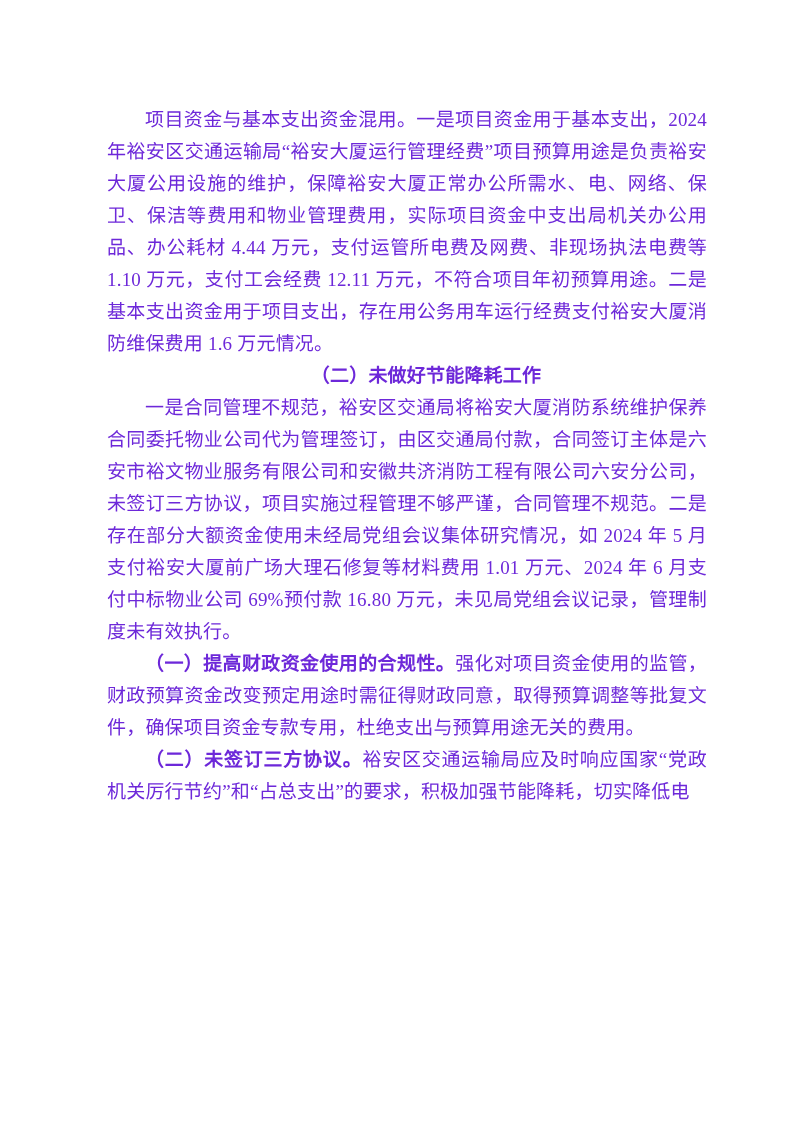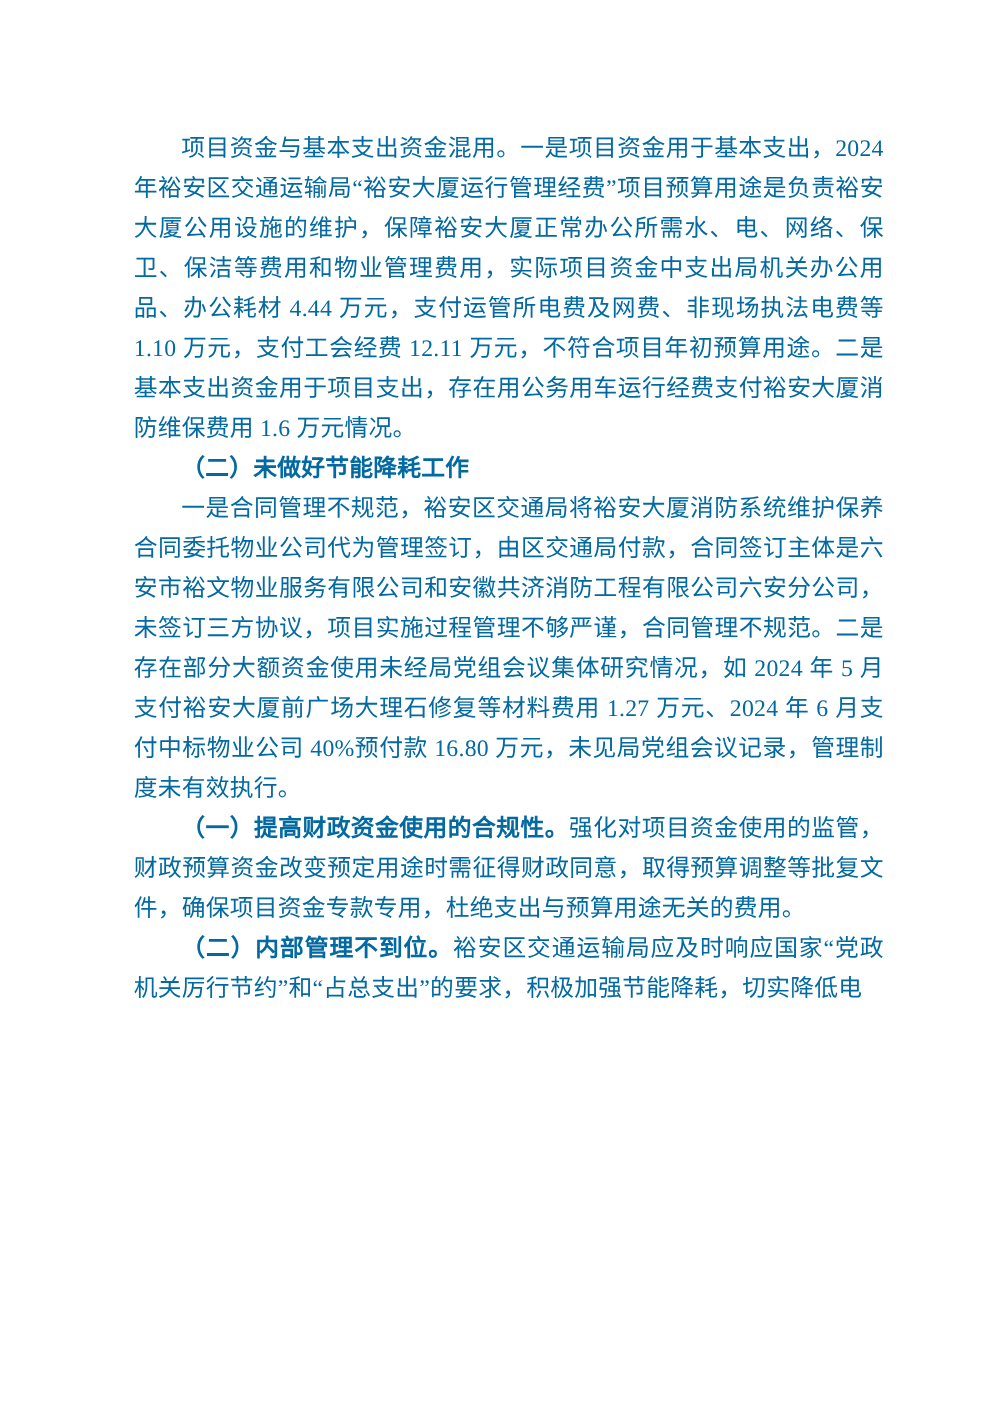--- a/index.html
+++ b/index.html
@@ -28,31 +28,31 @@
     font-size: 19px;
     line-height: 32px;
     text-align: justify;
     text-indent: 2em;
     letter-spacing: 0.2px;
     word-break: break-all;
   }
   .doc-content p.heading {
     font-weight: 700;
     font-family: "Liberation Sans", "DejaVu Sans", sans-serif;
-    text-align: left;
+    text-align: center;
   }
   .doc-content .lead {
     font-weight: 700;
     font-family: Liberation Sans, sans-serif;
   }
 </style>
 </head>
 <body style="background: rgb(255, 255, 255);">
 
 <div class="page">
-  <div class="doc-content" style="color: #0369a1;">
+  <div class="doc-content" style="color: #6d28d9;">
       <p class="paragraph"><span>项目资金与基本支出资金混用。一是项目资金用于基本支出，2024 年裕安区交通运输局“裕安大厦运行管理经费”项目预算用途是负责裕安大厦公用设施的维护，保障裕安大厦正常办公所需水、电、网络、保卫、保洁等费用和物业管理费用，实际项目资金中支出局机关办公用品、办公耗材 4.44 万元，支付运管所电费及网费、非现场执法电费等 1.10 万元，支付工会经费 12.11 万元，不符合项目年初预算用途。二是基本支出资金用于项目支出，存在用公务用车运行经费支付裕安大厦消防维保费用 1.6 万元情况。</span></p>
       <p class="heading"><span>（二）未做好节能降耗工作</span></p>
-      <p class="paragraph"><span>一是合同管理不规范，裕安区交通局将裕安大厦消防系统维护保养合同委托物业公司代为管理签订，由区交通局付款，合同签订主体是六安市裕文物业服务有限公司和安徽共济消防工程有限公司六安分公司，未签订三方协议，项目实施过程管理不够严谨，合同管理不规范。二是存在部分大额资金使用未经局党组会议集体研究情况，如 2024 年 5 月支付裕安大厦前广场大理石修复等材料费用 1.27 万元、2024 年 6 月支付中标物业公司 40%预付款 16.80 万元，未见局党组会议记录，管理制度未有效执行。</span></p>
+      <p class="paragraph"><span>一是合同管理不规范，裕安区交通局将裕安大厦消防系统维护保养合同委托物业公司代为管理签订，由区交通局付款，合同签订主体是六安市裕文物业服务有限公司和安徽共济消防工程有限公司六安分公司，未签订三方协议，项目实施过程管理不够严谨，合同管理不规范。二是存在部分大额资金使用未经局党组会议集体研究情况，如 2024 年 5 月支付裕安大厦前广场大理石修复等材料费用 1.01 万元、2024 年 6 月支付中标物业公司 69%预付款 16.80 万元，未见局党组会议记录，管理制度未有效执行。</span></p>
       <p class="paragraph"><span class="lead">（一）提高财政资金使用的合规性。</span><span>强化对项目资金使用的监管，财政预算资金改变预定用途时需征得财政同意，取得预算调整等批复文件，确保项目资金专款专用，杜绝支出与预算用途无关的费用。</span></p>
-      <p class="paragraph"><span class="lead">（二）内部管理不到位。</span><span>裕安区交通运输局应及时响应国家“党政机关厉行节约”和“占总支出”的要求，积极加强节能降耗，切实降低电</span></p>
+      <p class="paragraph"><span class="lead">（二）未签订三方协议。</span><span>裕安区交通运输局应及时响应国家“党政机关厉行节约”和“占总支出”的要求，积极加强节能降耗，切实降低电</span></p>
     </div>
 </div>
 
 </body></html>

